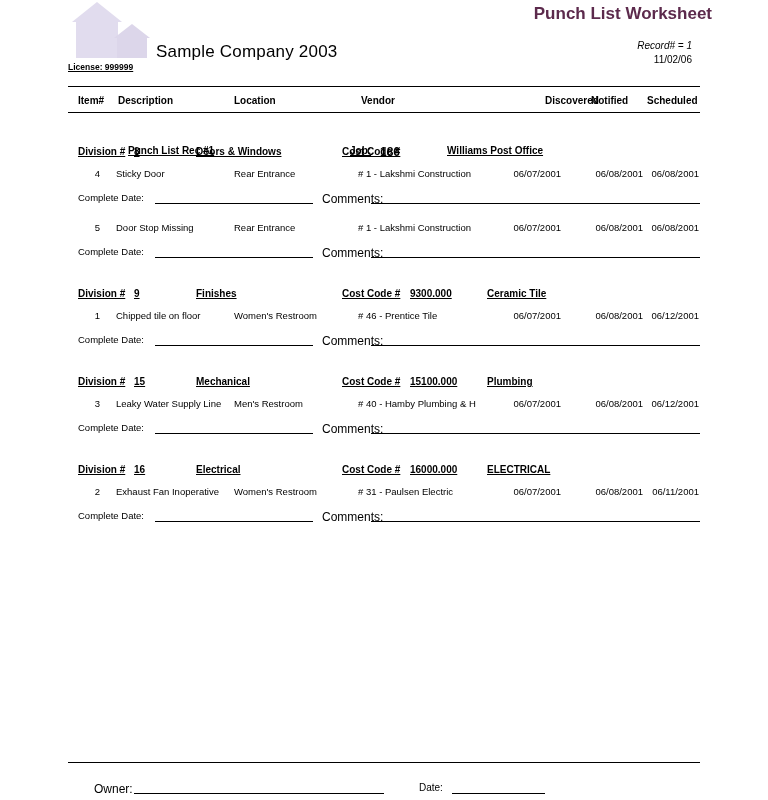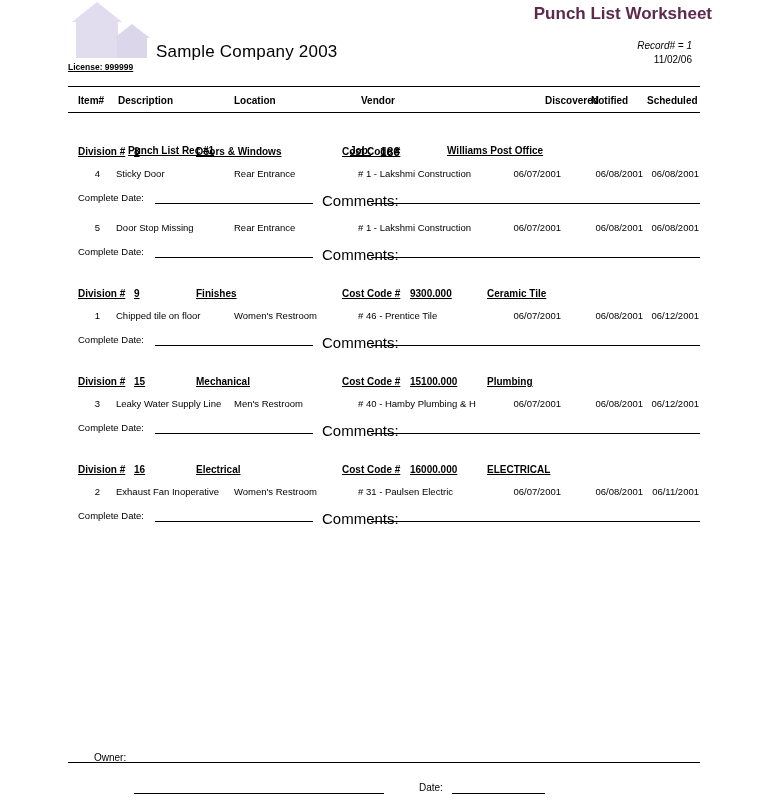--- a/index.html
+++ b/index.html
@@ -251,21 +251,21 @@
     left: 155px;
     top: 11px;
     width: 158px;
     height: 1px;
     background: #000000;
   }
   .fr-comments-label {
     position: absolute;
     left: 322px;
     top: 0;
-    font-size: 15px;
+    font-size: 12px;
     white-space: nowrap;
   }
   .fr-comments-line {
     position: absolute;
     left: 371px;
     top: 11px;
     width: 329px;
     height: 1px;
     background: #000000;
   }
@@ -277,22 +277,22 @@
     position: absolute;
     left: 68px;
     top: 762px;
     width: 632px;
     height: 1px;
     background: #000000;
   }
   .footer-owner-label {
     position: absolute;
     left: 94px;
-    top: 752px;
-    font-size: 10px;
+    top: 782px;
+    font-size: 12px;
     white-space: nowrap;
   }
   .footer-owner-line {
     position: absolute;
     left: 134px;
     top: 793px;
     width: 250px;
     height: 1px;
     background: #000000;
   }

